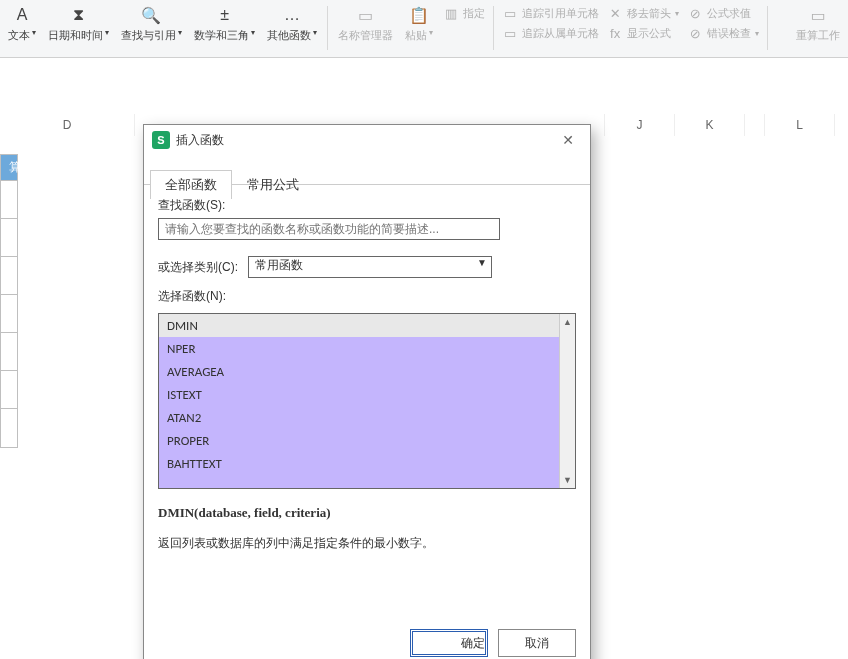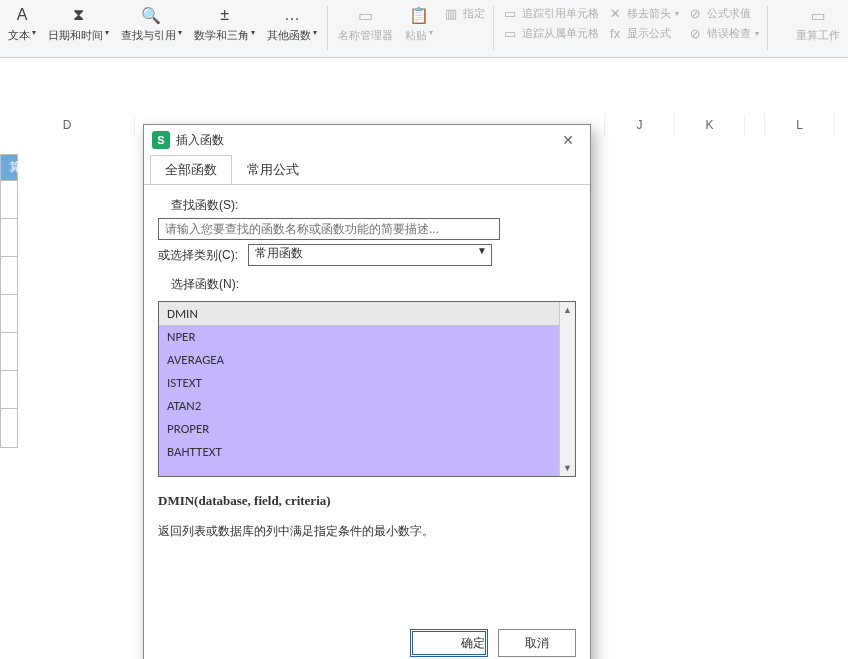--- a/index.html
+++ b/index.html
@@ -95,35 +95,35 @@
     color:#666;font-size:14px;cursor:pointer;
   }
   .dlg-tabs{
     display:flex; height:30px; font-size:13px;
     border-bottom:1px solid #ccc;
     padding-left:6px;
   }
   .dlg-tab{
     padding:0 14px; line-height:28px; border:1px solid transparent;
     border-bottom:none; cursor:pointer; color:#333;
-    position:relative; top:0;
+    position:relative; top:15px;
   }
   .dlg-tab.active{
     border-color:#ccc; background:#fff;
   }
   .dlg-body{
     flex:1; padding:8px 14px 10px 14px; font-size:12px; color:#333;
     display:flex; flex-direction:column;
   }
-  .lbl{margin:4px 0 4px 13px;}
+  .lbl{margin:4px 0 4px 0;}
   .search-input{
     width:342px;height:22px;border:1px solid #666;padding:2px 6px;font-size:12px;
     color:#888;
   }
-  .row{display:flex;align-items:center;gap:10px;margin-top:4px;}
+  .row{display:flex;align-items:center;gap:10px;margin-top:16px;}
   .category-select{
     width:244px;height:22px;border:1px solid #666;font-size:12px;
     display:flex;justify-content:space-between;
     padding:0 4px 0 6px;background:#fff;cursor:pointer;
   }
   .category-select .chev{font-size:10px;color:#333;}
   .func-list{
     margin-top:4px;height:176px;border:1px solid #666;position:relative;
     overflow:hidden;background:#c4b5fd;
   }

